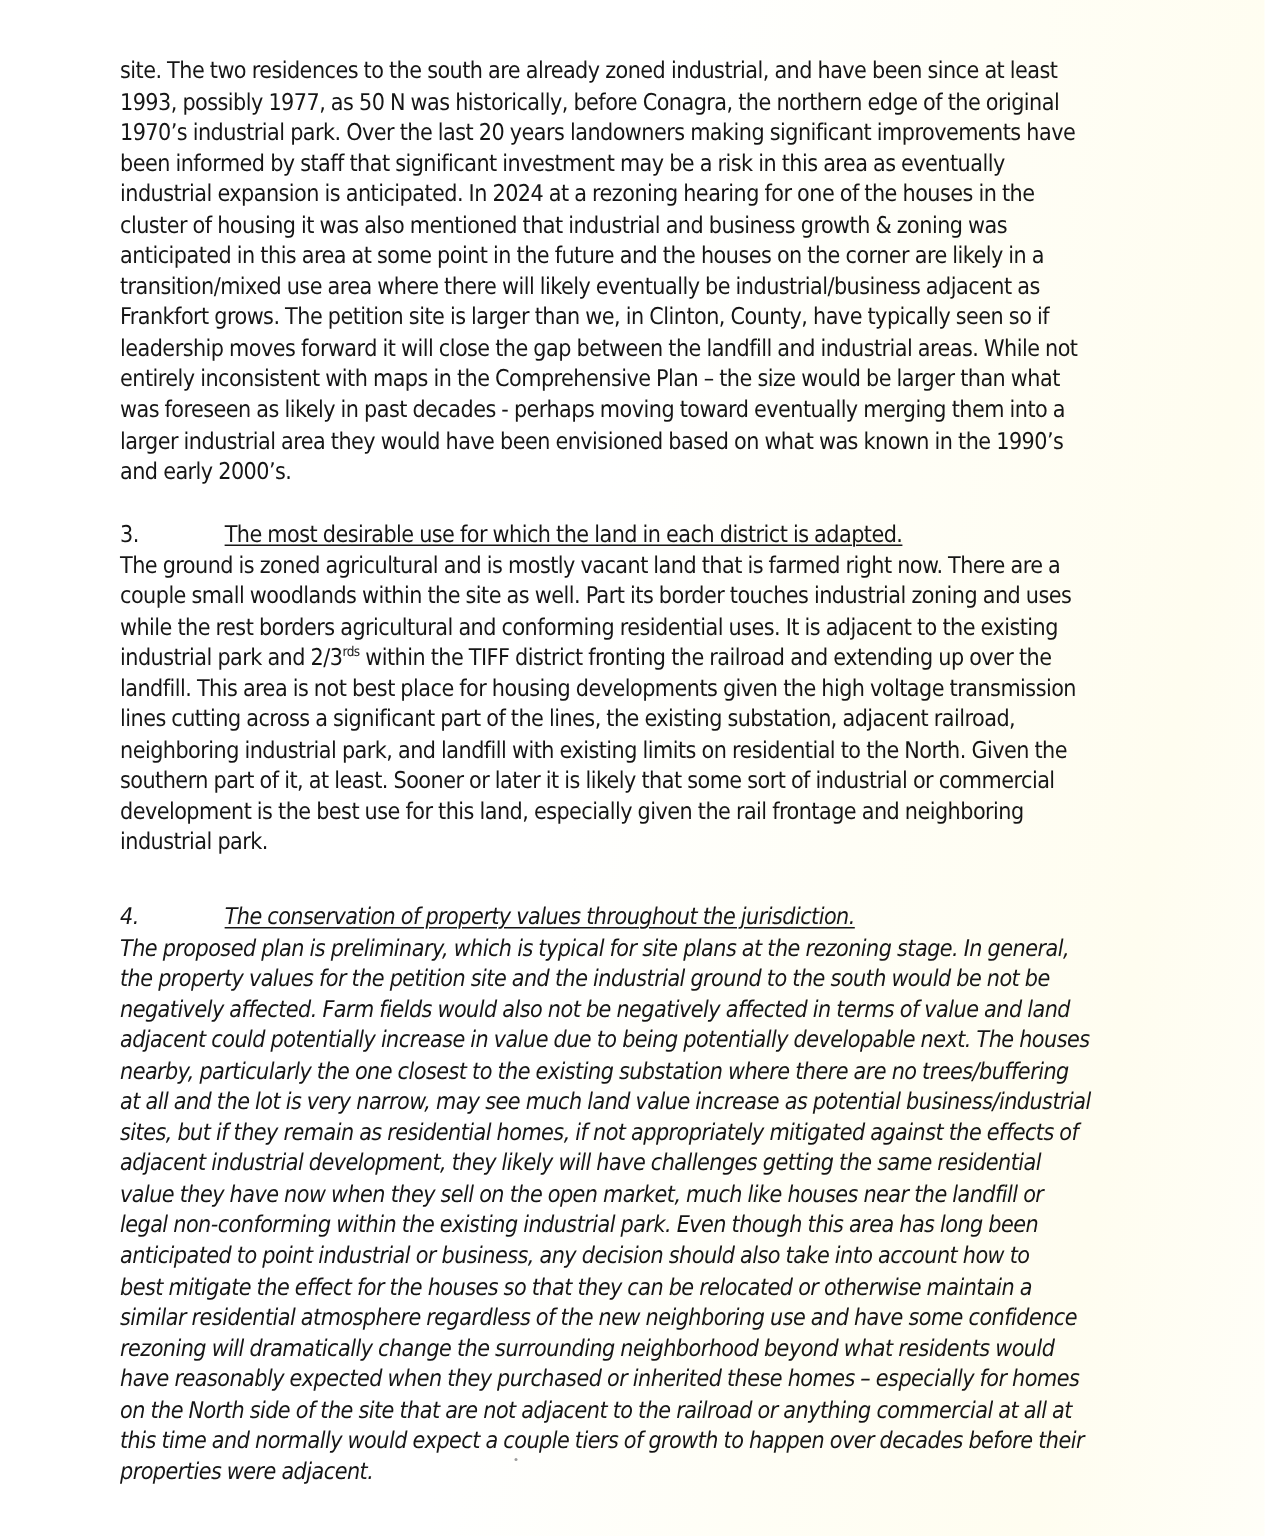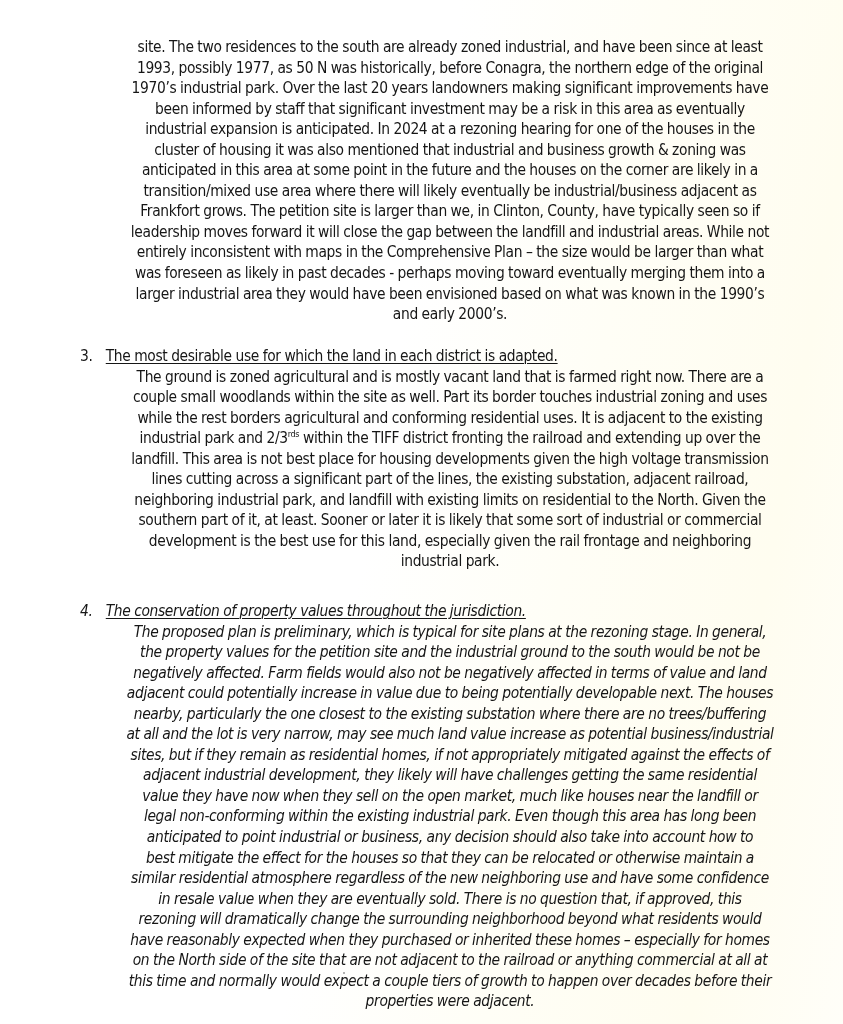--- a/index.html
+++ b/index.html
@@ -27,35 +27,35 @@
     color: #161616;
     font-size: 15.4px;
     line-height: 20.55px;
     letter-spacing: -0.35px;
     word-spacing: -0.3px;
   }
   .line {
     display: block;
     white-space: nowrap;
     height: 20.55px;
-    text-align: center;
   }
   .heading {
     display: block;
     white-space: nowrap;
     height: 20.55px;
   }
   .heading .num {
     display: inline-block;
     width: 22px;
   }
   .heading .title {
     text-decoration: underline;
     text-underline-offset: 2px;
     text-decoration-thickness: 1px;
+    margin-left: 44px;
   }
   sup {
     font-size: 9px;
     line-height: 0;
     vertical-align: 6px;
   }
   .para1 { top: 37px; }
   .sec3  { top: 346px; }
   .sec4  { top: 601px; font-style: italic; }
   .speck {
@@ -118,21 +118,20 @@
     <span class="line">adjacent could potentially increase in value due to being potentially developable next. The houses</span>
     <span class="line">nearby, particularly the one closest to the existing substation where there are no trees/buffering</span>
     <span class="line">at all and the lot is very narrow, may see much land value increase as potential business/industrial</span>
     <span class="line">sites, but if they remain as residential homes, if not appropriately mitigated against the effects of</span>
     <span class="line">adjacent industrial development, they likely will have challenges getting the same residential</span>
     <span class="line">value they have now when they sell on the open market, much like houses near the landfill or</span>
     <span class="line">legal non-conforming within the existing industrial park. Even though this area has long been</span>
     <span class="line">anticipated to point industrial or business, any decision should also take into account how to</span>
     <span class="line">best mitigate the effect for the houses so that they can be relocated or otherwise maintain a</span>
     <span class="line">similar residential atmosphere regardless of the new neighboring use and have some confidence</span>
-    <span class="line">in resale value when they are eventually sold. There is no question that, if approved, this</span>
     <span class="line">rezoning will dramatically change the surrounding neighborhood beyond what residents would</span>
     <span class="line">have reasonably expected when they purchased or inherited these homes – especially for homes</span>
     <span class="line">on the North side of the site that are not adjacent to the railroad or anything commercial at all at</span>
     <span class="line">this time and normally would expect a couple tiers of growth to happen over decades before their</span>
     <span class="line">properties were adjacent.</span>
   </div>
 
   <div class="speck"></div>
 </div>
 

